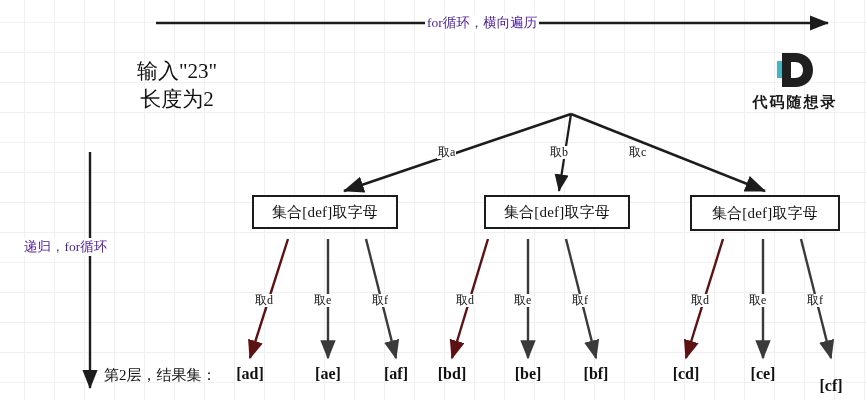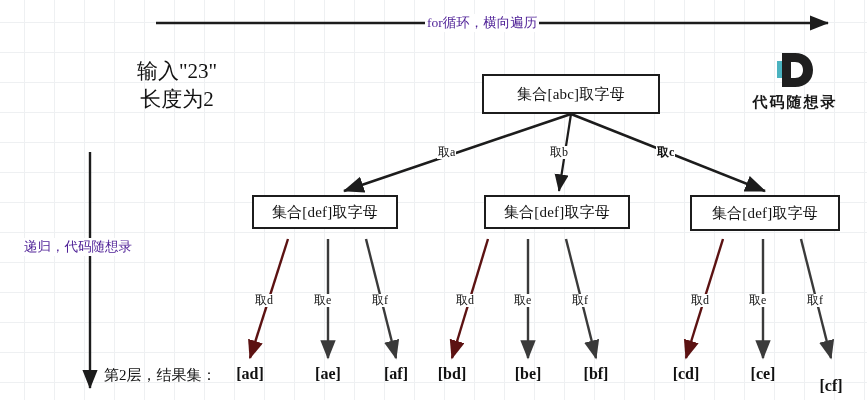--- a/index.html
+++ b/index.html
@@ -149,45 +149,42 @@
 
     <g>
       <line x1="723" y1="239" x2="686" y2="358" stroke="#5c1212" stroke-width="2.4" marker-end="url(#arrowRed)"></line>
       <line x1="763" y1="239" x2="763" y2="358" stroke="#3a3a3a" stroke-width="2.4" marker-end="url(#arrowGray)"></line>
       <line x1="801" y1="239" x2="831" y2="358" stroke="#3a3a3a" stroke-width="2.4" marker-end="url(#arrowGray)"></line>
     </g>
   </svg>
 
   <div class="axis-label" style="left:425px; top:14px;">for循环，横向遍历</div>
 
-  <div class="axis-label" style="left:22px; top:238px;">递归，代码随想录</div>
+  <div class="axis-label" style="left:22px; top:238px;">递归，for循环</div>
 
   <div class="note-block" style="left:137px; top:58px;">
     <div>输入"23"</div>
     <div>长度为2</div>
   </div>
 
   <div id="logo">
     <div class="logo-mark">
       <svg width="44" height="40" viewBox="0 0 44 40">
         <rect x="4" y="11" width="11" height="17" fill="#4bb3c0"></rect>
         <path d="M9,3 L9,37 L22,37 C33,37 40,30 40,20 C40,10 33,3 22,3 Z
                  M18,12 L22,12 C27,12 30,15 30,20 C30,25 27,28 22,28 L18,28 Z" fill="#1f1f1f"></path>
       </svg>
     </div>
     <div class="logo-text">代码随想录</div>
   </div>
 
-  <div class="node-box" style="left:482px; top:74px; width:178px; height:40px;">
-    <span>集合[abc]取字母</span>
-  </div>
 
   <div class="edge-label" style="left:437px; top:146px;">取a</div>
   <div class="edge-label" style="left:549px; top:146px;">取b</div>
-  <div class="edge-label" style="left:656px; top:146px;font-weight:bold;">取c</div>
+  <div class="edge-label" style="left:628px; top:146px;">取c</div>
 
   <div class="node-box" style="left:252px; top:195px; width:146px; height:34px;">
     <span>集合[def]取字母</span>
   </div>
   <div class="node-box" style="left:484px; top:195px; width:146px; height:34px;">
     <span>集合[def]取字母</span>
   </div>
   <div class="node-box" style="left:690px; top:195px; width:150px; height:36px;">
     <span>集合[def]取字母</span>
   </div>

